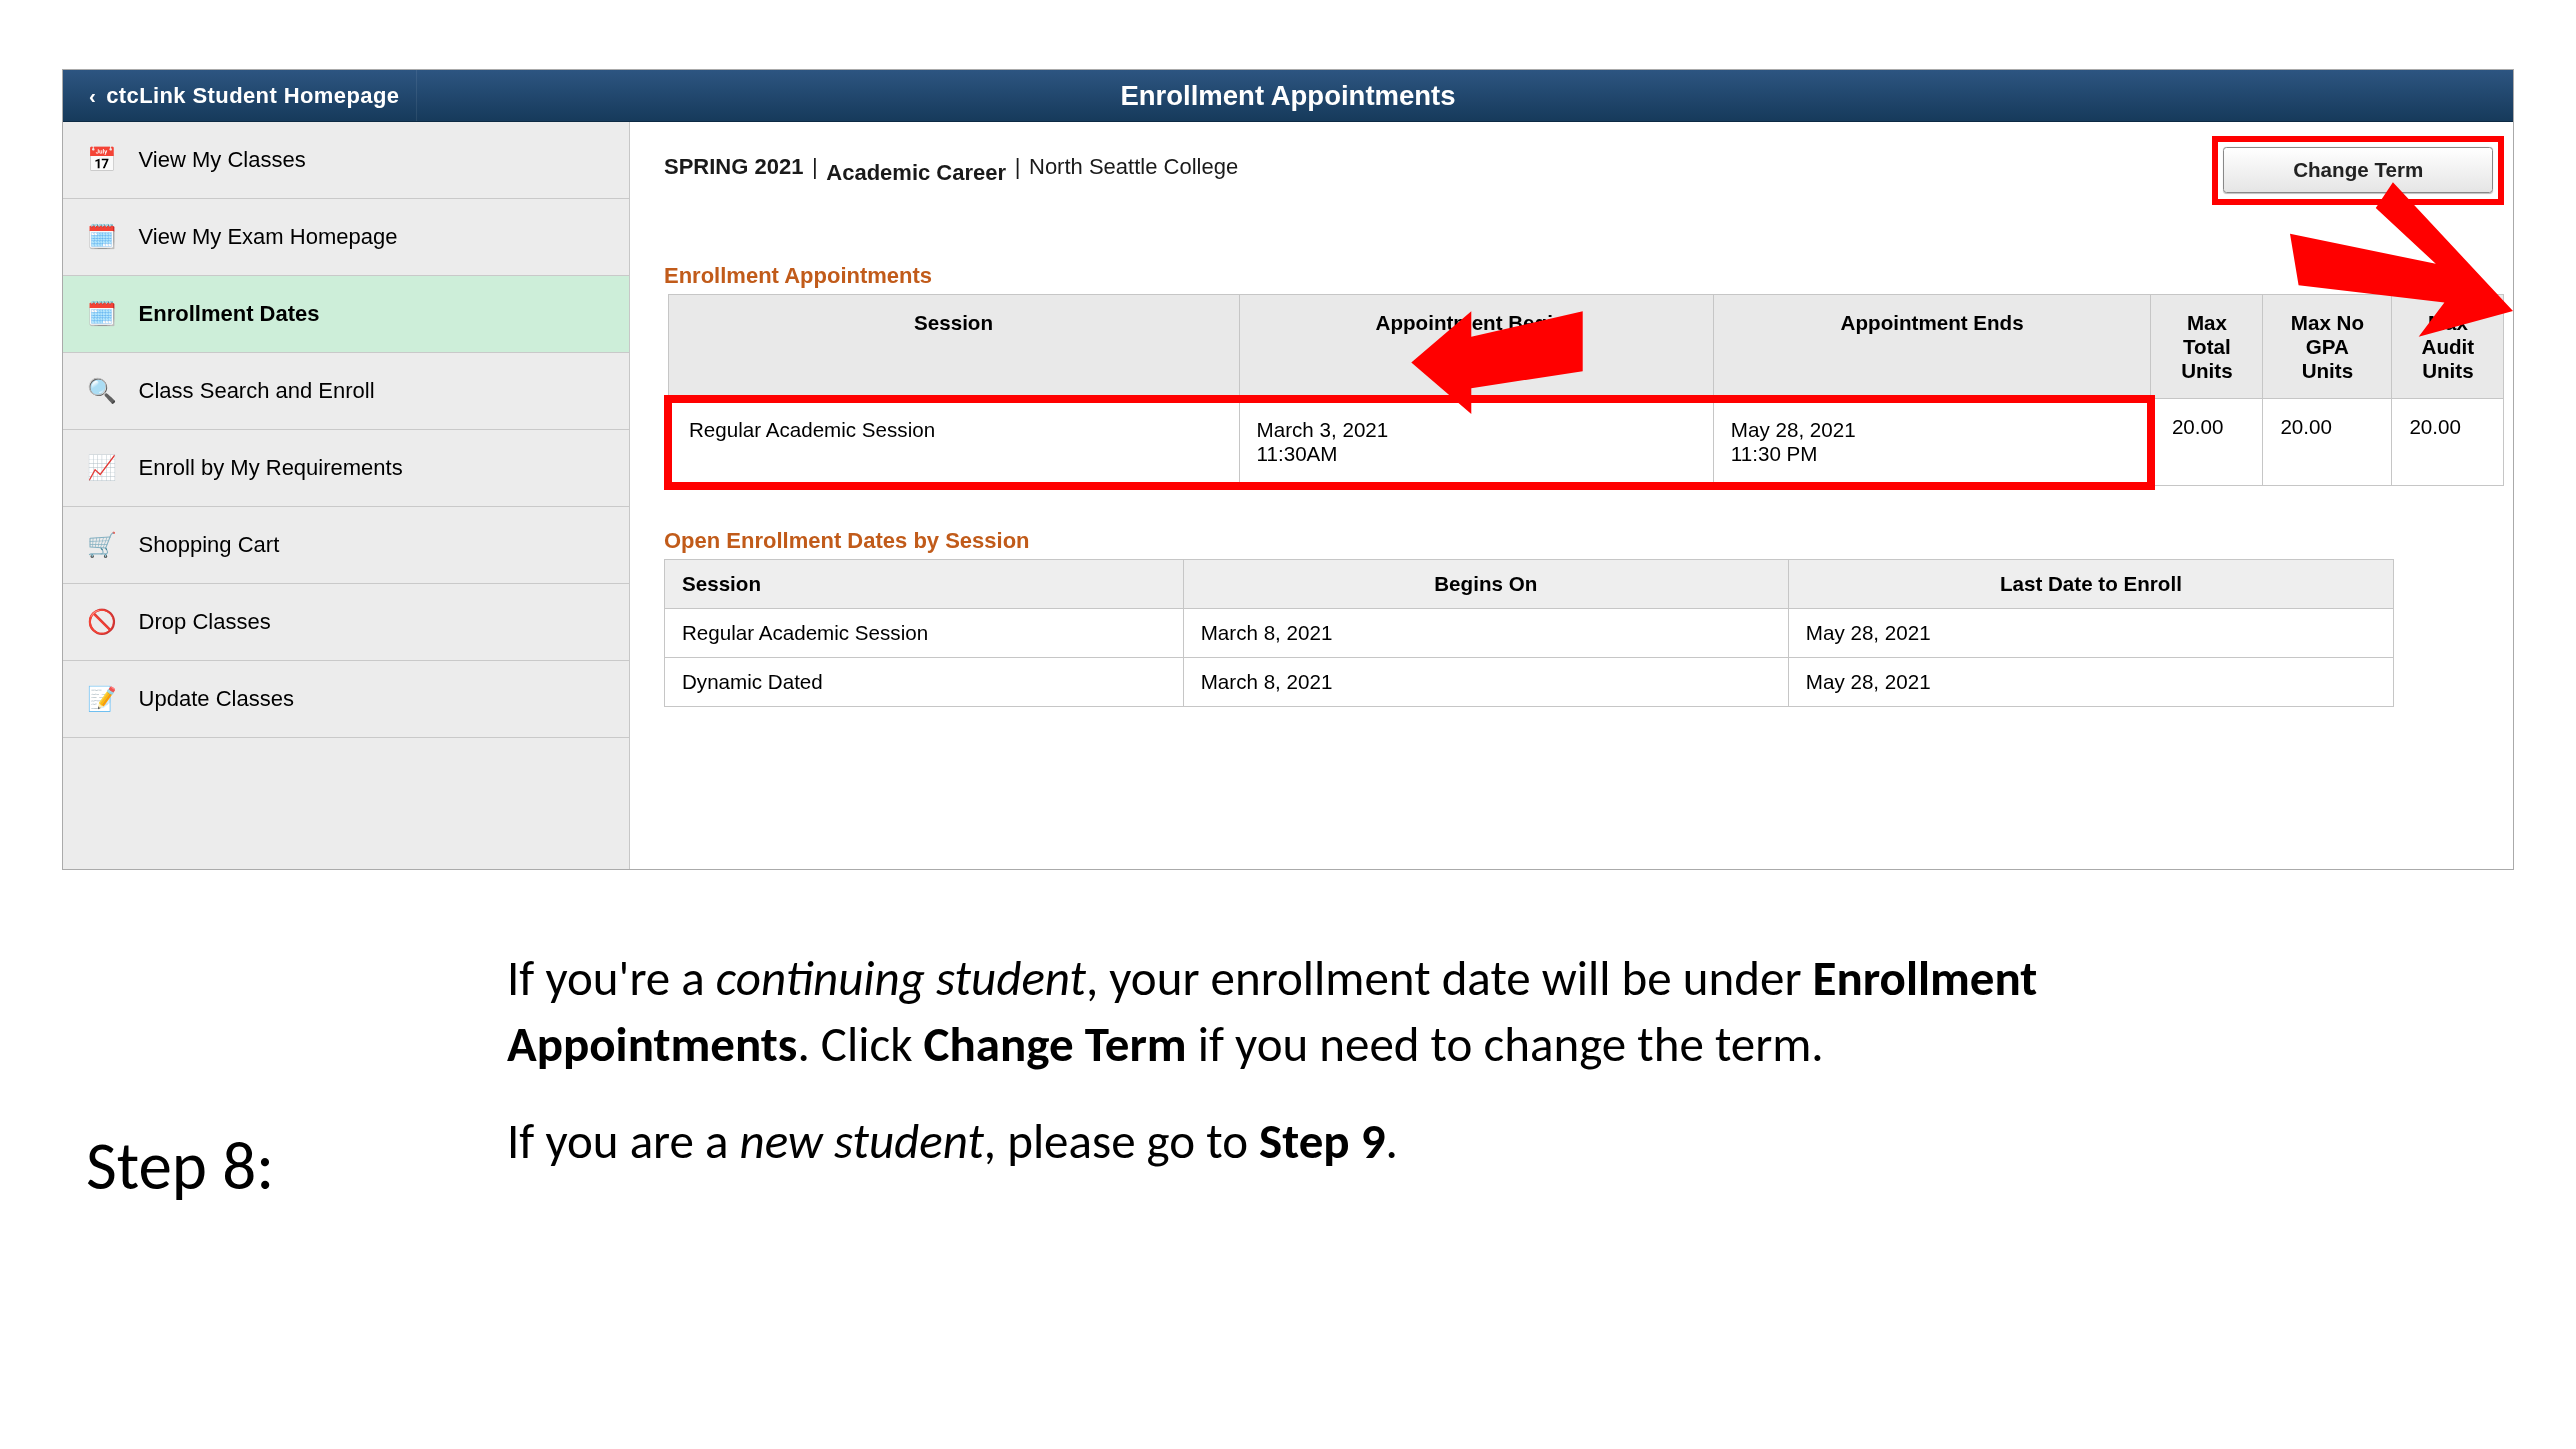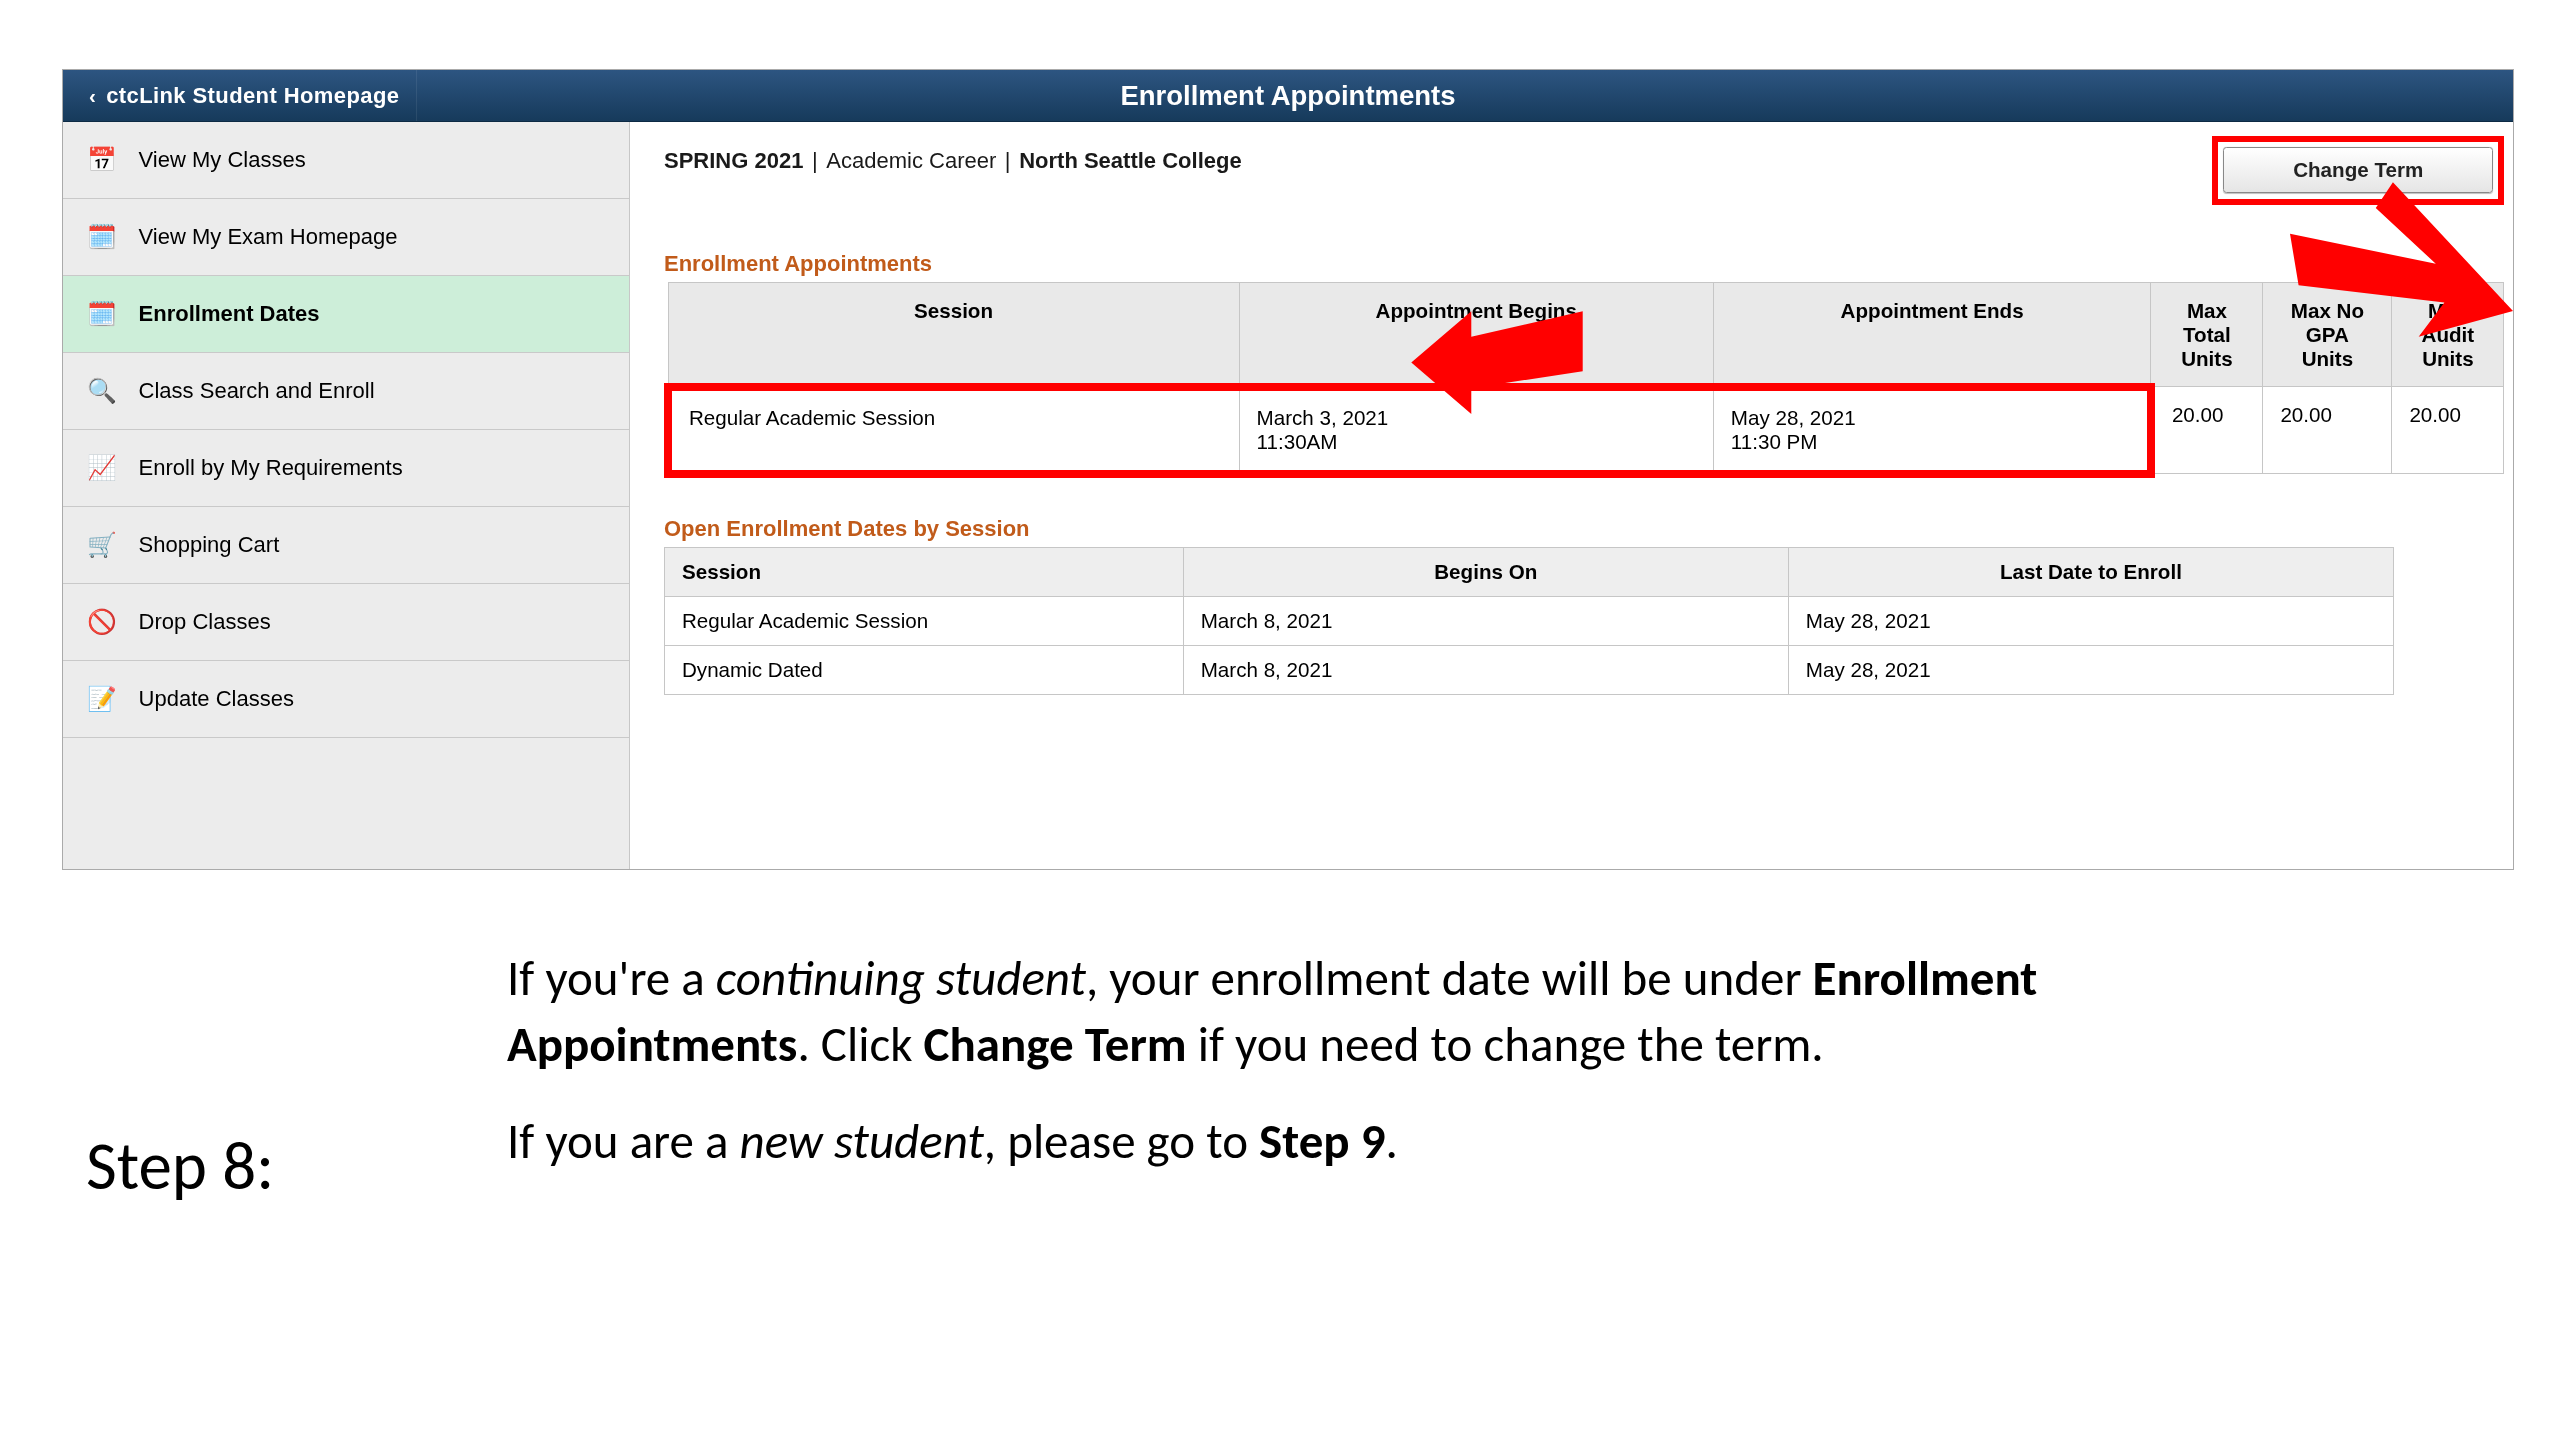--- a/index.html
+++ b/index.html
@@ -107,23 +107,23 @@
               <div class="nav-item">
                 <span class="nav-icon">📝</span>
                 <span>Update Classes</span>
               </div>
             </div>
 
         <div class="content">
           <div class="term-line">
             <span>SPRING 2021</span>
             <span class="sep">|</span>
-            <span style="font-weight:normal;">Academic Career</span>
+            <span style="font-weight:bold;margin-top:12px;">Academic Career</span>
             <span class="sep">|</span>
-            <span style="font-weight:bold;">North Seattle College</span>
+            <span style="font-weight:normal;">North Seattle College</span>
           </div>
 
           <div class="change-term-wrap">
             <span class="change-term-highlight">
               <span class="change-term-btn">Change Term</span>
             </span>
           </div>
 
           <svg class="arrow-left" viewBox="0 0 200 140">
             <polygon points="0,100 70,40 70,70 200,40 200,110 70,130 70,160" fill="#ff0000" transform="translate(0,-20)"></polygon>

